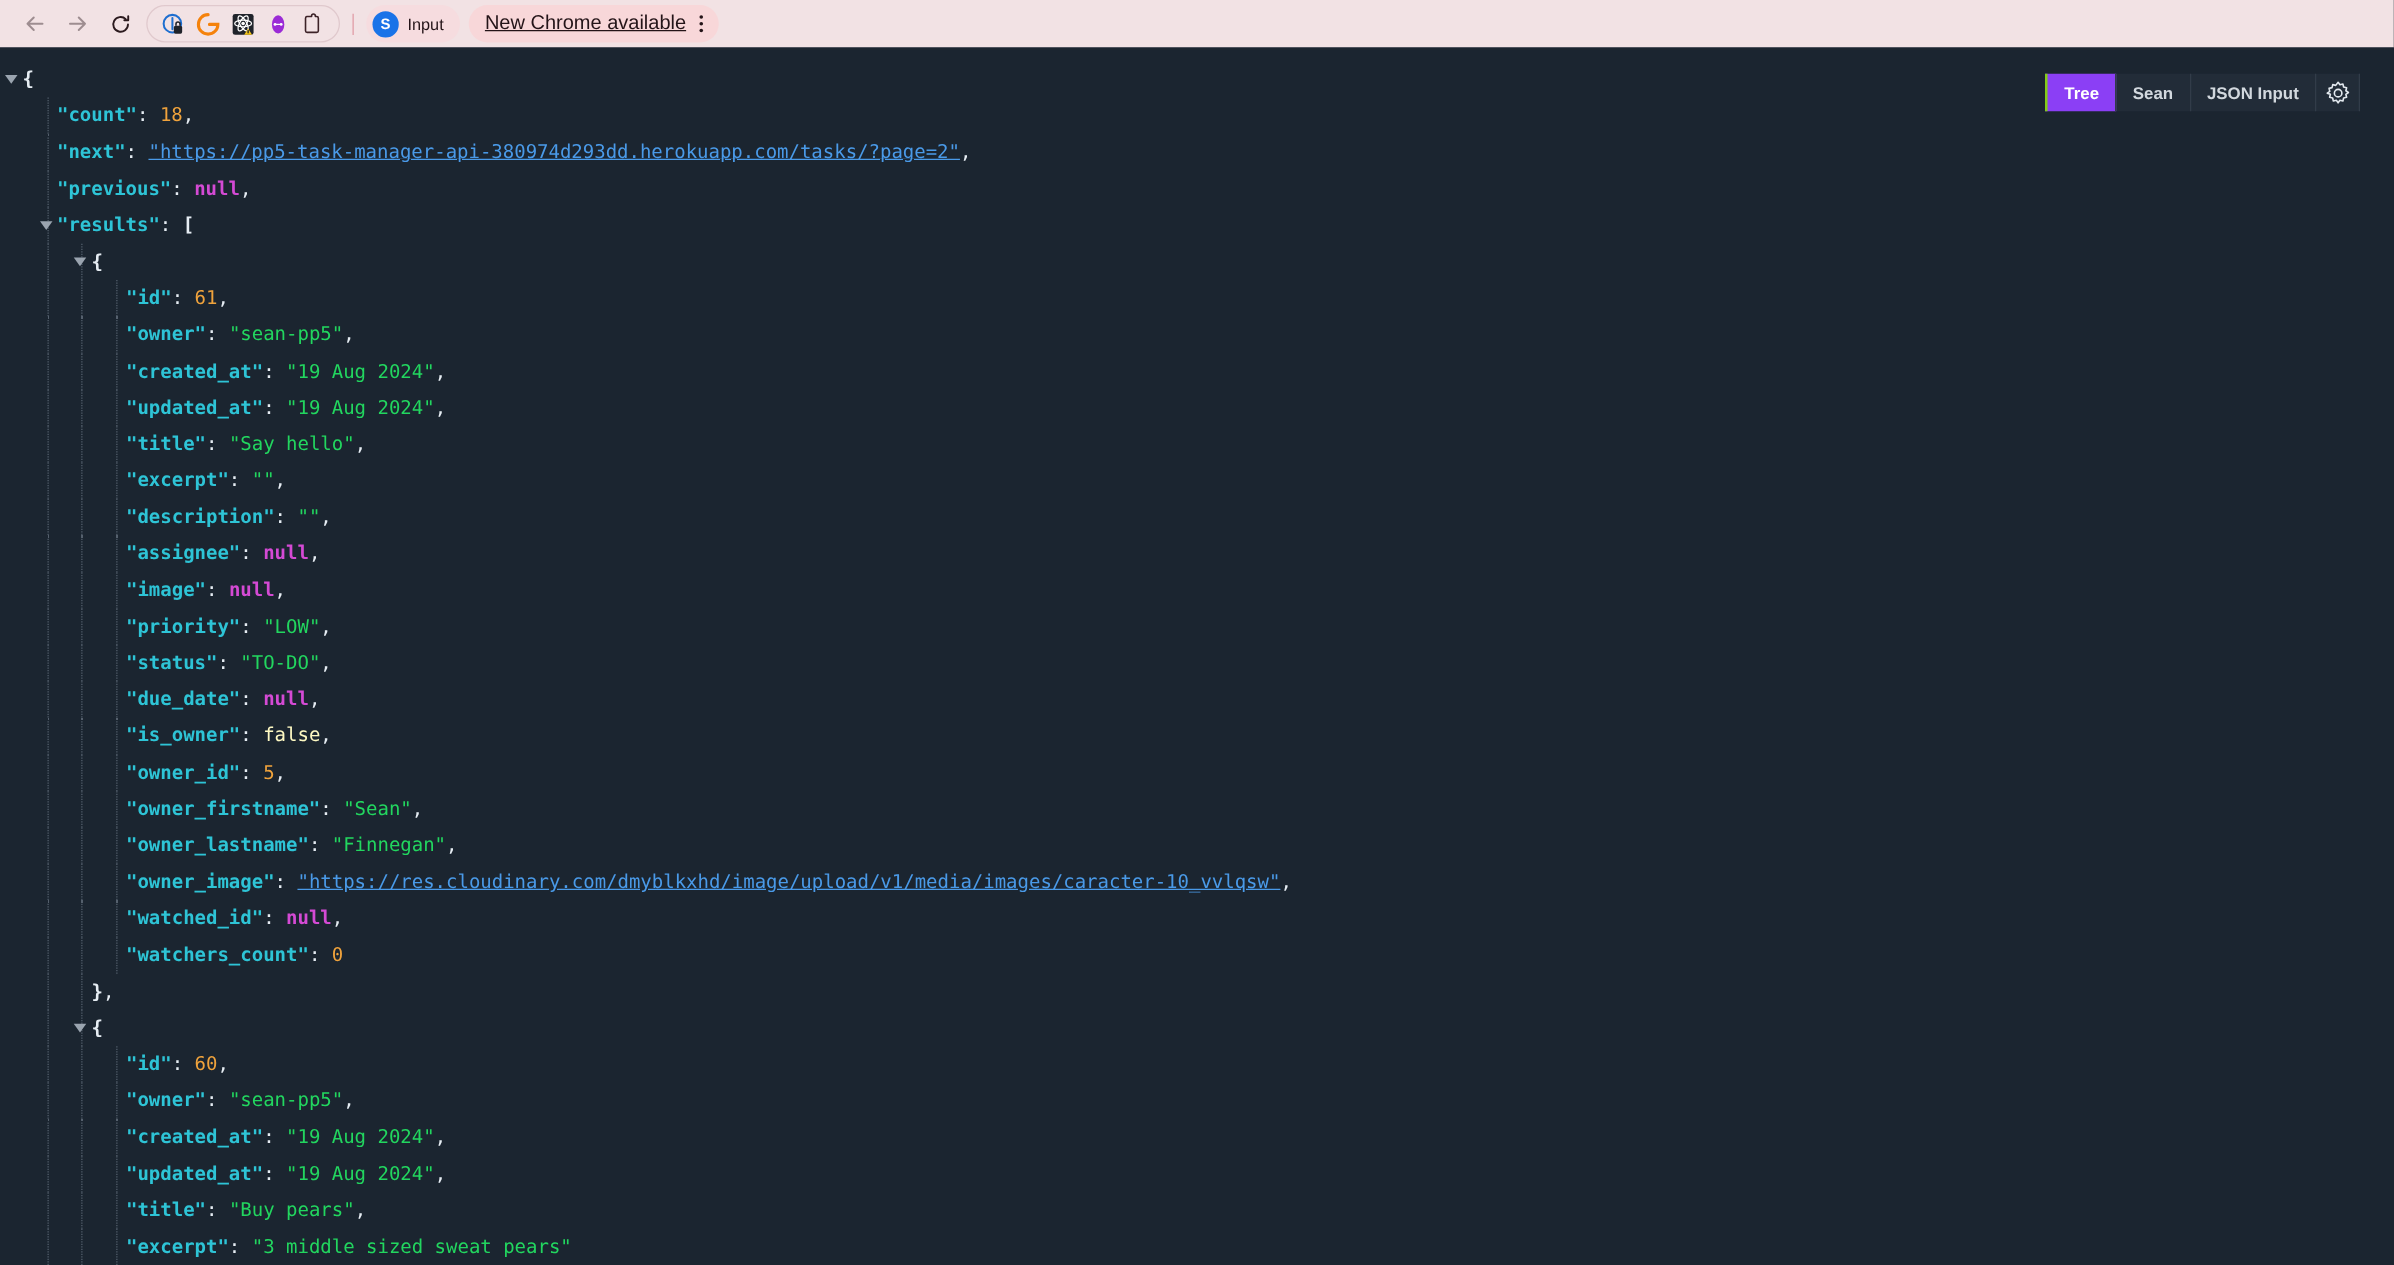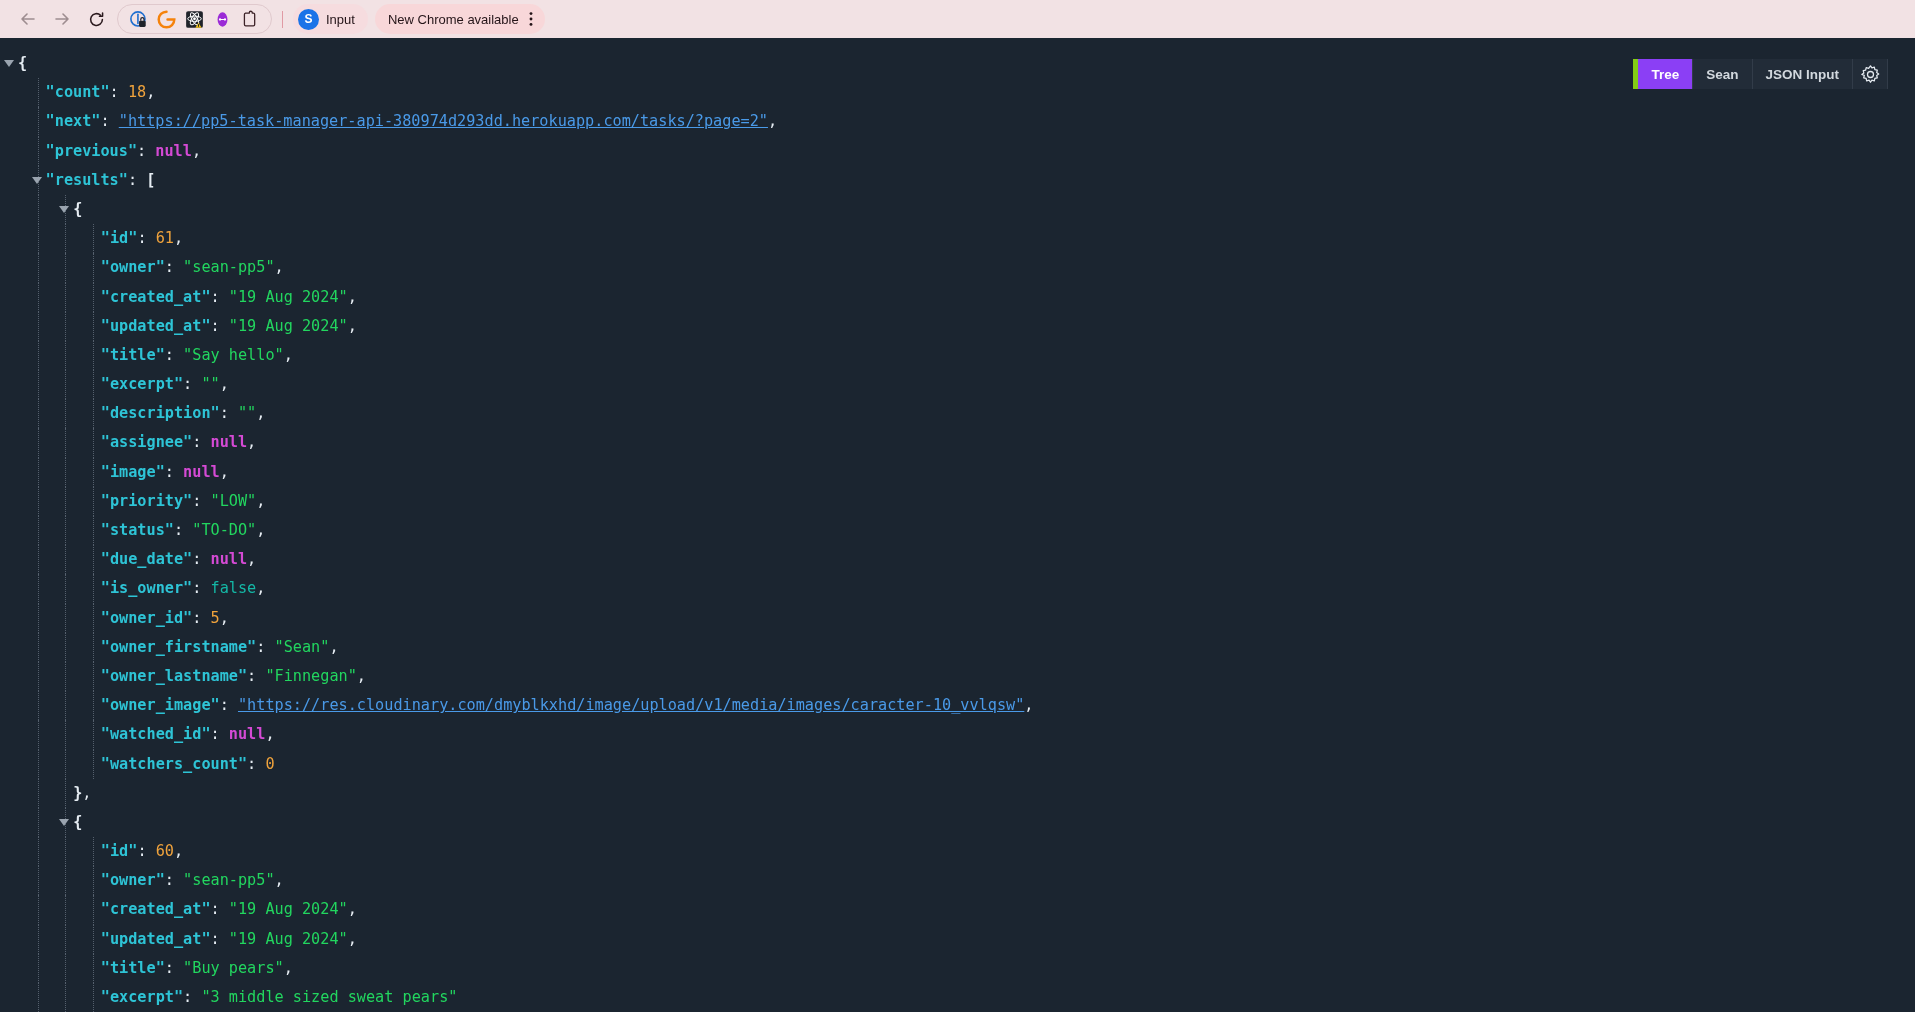--- a/index.html
+++ b/index.html
@@ -86,21 +86,21 @@
 
   #update-chip {
     flex: 0 0 auto;
     display: flex; align-items: center; gap: 2px;
     height: 30px;
     padding: 0 4px 0 13px;
     border-radius: 16px;
     background: #f8d7d9;
     margin-left: 7px;
   }
-  #update-label { font-size: 13px; color: #241418; white-space: nowrap; }
+  #update-label { font-size: 16px; color: #241418; white-space: nowrap; text-decoration: underline; }
   #chrome-menu-icon { width: 20px; height: 20px; }
 
   
   #viewer {
     position: absolute;
     top: 38px; left: 0;
     width: 1915px; height: 974px;
     background: #1b2530;
     overflow: hidden;
   }
@@ -114,21 +114,21 @@
   }
   .vt-btn {
     height: 30px;
     padding: 0 13px;
     display: flex; align-items: center; justify-content: center;
     font-family: "Liberation Sans", sans-serif;
     font-size: 13.5px; font-weight: bold;
     color: #d2d8de;
     border-right: 1px solid #323c49;
   }
-  .vt-btn:first-child { border-left: 5px solid #84cc16; text-align: center; }
+  .vt-btn:first-child { border-left: 2px solid #84cc16; text-align: center; }
   .vt-btn.active { background: #8b3ff5; color: #ffffff; }
   #gear-btn {
     width: 35px; padding: 0;
     border-right: 1px solid #323c49;
   }
   #gear-btn svg { display: block; }
 
   
   #tree {
     position: absolute;
@@ -158,21 +158,21 @@
     border-top: 7px solid #9aa4af;
     top: 11px;
   }
 
   .k    { color: #2ec4d6; font-weight: bold; }
   .punc { color: #e6edf3; }
   .brace{ color: #e6edf3; font-weight: bold; }
   .s    { color: #22d65f; }
   .n    { color: #f0a33c; }
   .null { color: #d44ad4; font-weight: bold; }
-  .bool { color: #14b8a6; }
+  .bool { color: #fef9c3; }
   .url  { color: #4a9ae8; text-decoration: underline; }
 </style>
 </head>
 <body>
 
 <div id="browser-toolbar">
 
   <div class="nav-btn disabled">
     <span>
       <svg width="20" height="20" viewBox="0 0 20 20" fill="none" stroke="#2b1a1e" stroke-width="1.6" stroke-linecap="round" stroke-linejoin="round">

